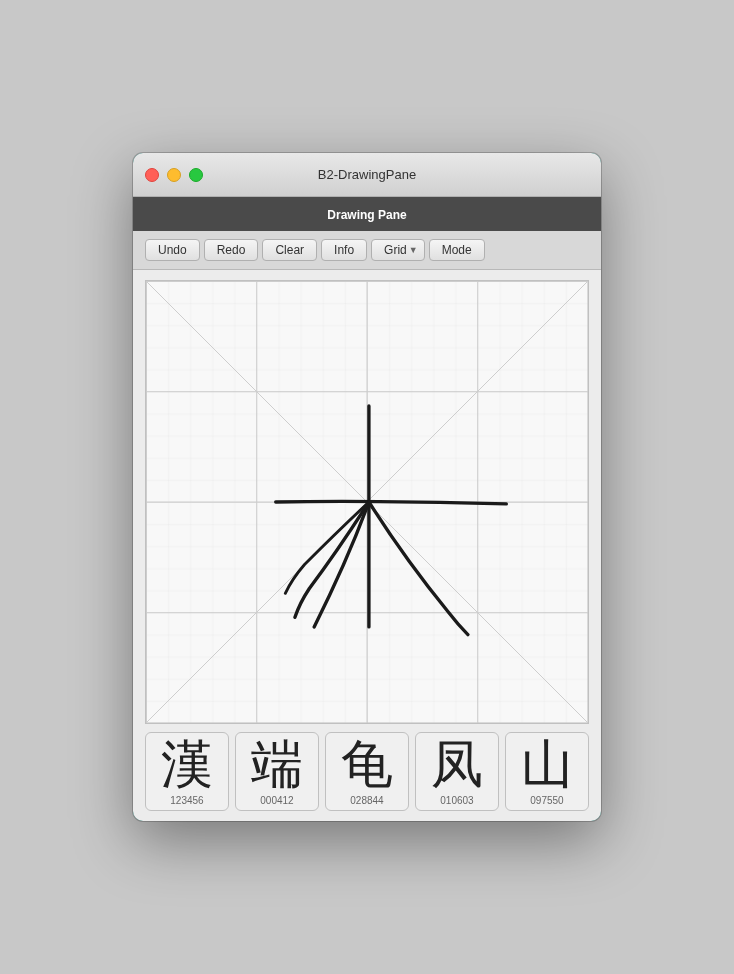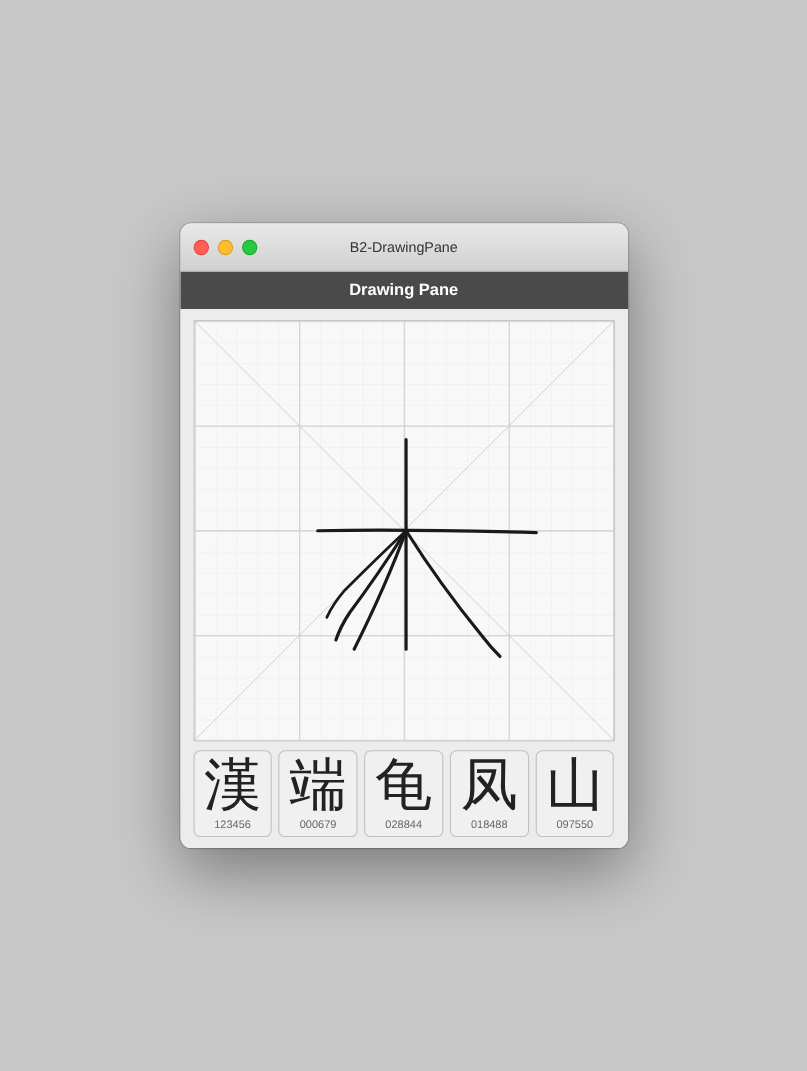--- a/index.html
+++ b/index.html
@@ -7,22 +7,22 @@
     body {
       background: #c8c8c8;
       display: flex;
       justify-content: center;
       align-items: center;
       min-height: 100vh;
       font-family: -apple-system, BlinkMacSystemFont, 'Helvetica Neue', Arial, sans-serif;
     }
 
     .window {
-      width: 407px;
-      background: #e5e5e5;
+      width: 468px;
+      background: #0f766e;
       border-radius: 10px;
       box-shadow: 0 20px 60px rgba(0,0,0,0.4), 0 0 0 1px rgba(0,0,0,0.2);
       overflow: hidden;
     }
 
     .title-bar {
       background: linear-gradient(to bottom, #e8e8e8, #d0d0d0);
       height: 44px;
       display: flex;
       align-items: center;
@@ -58,21 +58,21 @@
     }
 
     .header-bar {
       background: #4a4a4a;
       padding: 8px 0;
       text-align: center;
     }
 
     .header-bar-title {
       color: #fff;
-      font-size: 15px;
+      font-size: 12px;
       font-weight: bold;
     }
 
     .toolbar {
       background: #d8d8d8;
       padding: 8px 12px;
       display: flex;
       gap: 4px;
       align-items: center;
       border-bottom: 1px solid #b8b8b8;
@@ -169,20 +169,31 @@
       <div class="traffic-light minimize"></div>
       <div class="traffic-light maximize"></div>
     </div>
     <span class="title-bar-title">B2-DrawingPane</span>
   </div>
 
   <div class="header-bar">
     <span class="header-bar-title">Drawing Pane</span>
   </div>
 
+  <div class="toolbar">
+    <button class="toolbar-btn">Undo</button>
+    <button class="toolbar-btn">Redo</button>
+    <button class="toolbar-btn">Clear</button>
+    <button class="toolbar-btn">Info</button>
+    <div class="toolbar-btn-dropdown">
+      <span>Grid</span>
+      <span class="dropdown-arrow">▼</span>
+    </div>
+    <button class="toolbar-btn">Mode</button>
+  </div>
 
   <div class="content-area">
 
     <div class="drawing-canvas">
       <svg viewBox="0 0 460 460" xmlns="http://www.w3.org/2000/svg">
 
         <defs>
           <pattern id="smallGrid" width="23" height="23" patternUnits="userSpaceOnUse">
             <path d="M 23 0 L 0 0 0 23" fill="none" stroke="#ddd" stroke-width="0.5"></path>
           </pattern>
@@ -223,29 +234,29 @@
       </svg>
     </div>
 
     <div class="results-row">
       <div class="result-card">
         <span class="result-char">漢</span>
         <span class="result-code">123456</span>
       </div>
       <div class="result-card">
         <span class="result-char">端</span>
-        <span class="result-code">000679</span>
+        <span class="result-code">000412</span>
       </div>
       <div class="result-card">
         <span class="result-char">龟</span>
         <span class="result-code">028844</span>
       </div>
       <div class="result-card">
         <span class="result-char">凤</span>
-        <span class="result-code">018488</span>
+        <span class="result-code">010603</span>
       </div>
       <div class="result-card">
         <span class="result-char">山</span>
         <span class="result-code">097550</span>
       </div>
     </div>
   </div>
 </div>
 
 </body></html>

